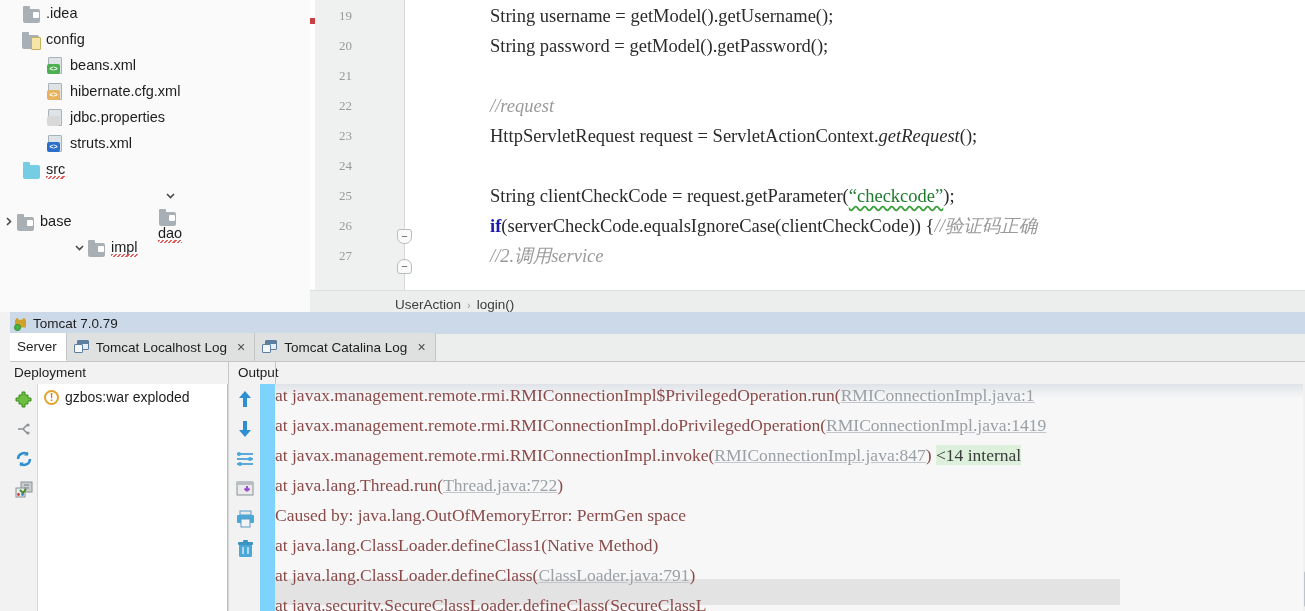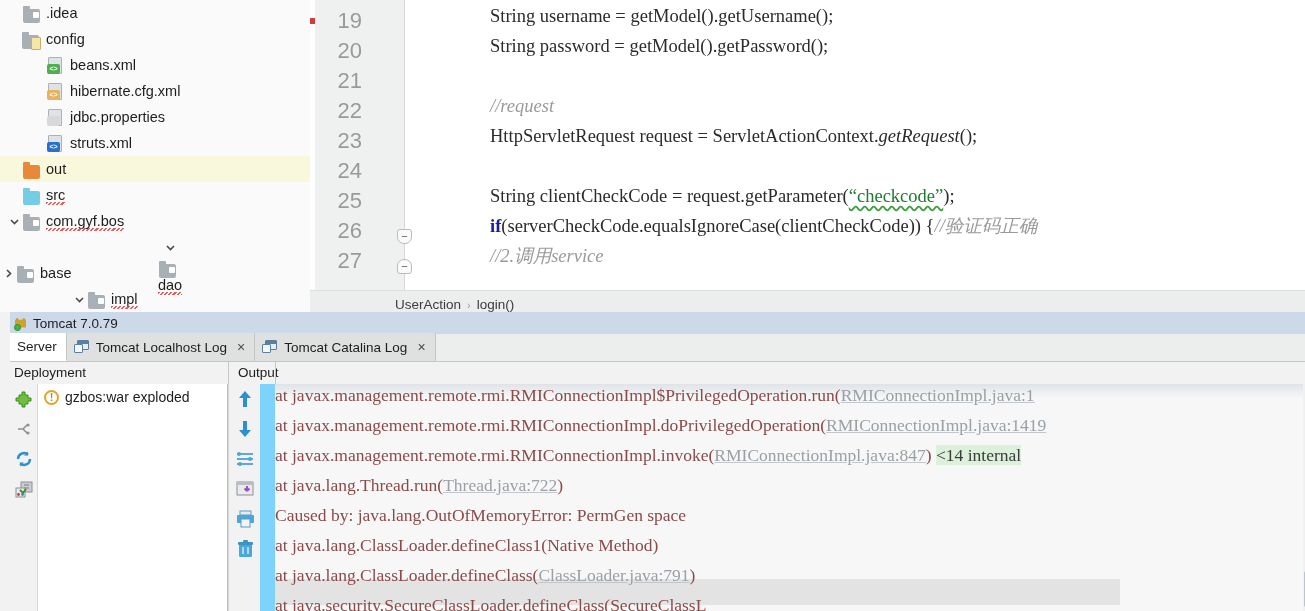--- a/index.html
+++ b/index.html
@@ -52,22 +52,22 @@
   .badge-props { background:#d8d8d8; }
 
   
   #editor { position:absolute; left:310px; top:0; width:995px; height:290px; background:#fff; }
   #err-stripe { position:absolute; left:0; top:18px; width:5px; height:6px; background:#c94040; }
   #gutter {
     position:absolute; left:5px; top:0; width:90px; height:290px; background:#eff1f0;
     border-right:1px solid #d6d8d7;
   }
   .gnum {
-    position:absolute; right:42px; font-family:Liberation Sans, sans-serif;
-    font-size:22px; color:#999a99; text-align:right; width:40px;
+    position:absolute; right:52px; font-family:Liberation Serif, serif;
+    font-size:13px; color:#999a99; text-align:right; width:40px;
   }
   .fold {
     position:absolute; left:82px; width:15px; height:15px;
     border:1px solid #b9bdbb; background:#fafafa; color:#5a5a5a;
     font-size:11px; line-height:12px; text-align:center;
   }
   .fold.top { border-radius:3px 3px 7px 7px; }
   .fold.bot { border-radius:7px 7px 3px 3px; }
   #code {
     position:absolute; left:96px; top:0; right:0; height:290px; overflow:hidden;
@@ -208,44 +208,26 @@
         </div>
         <div class="tree-row" style="padding-left: 30px;">
           <span class="tw"></span>
           <span class="ticon">
             <span class="doc" style="position:absolute;left:2px;top:0px;">
               <span class="badge badge-blue">&lt;&gt;</span>
             </span>
           </span>
           <span class="tlabel">struts.xml</span>
         </div>
-        <div class="tree-row sel" style="padding-left: 6px;">
-          <span class="tw"></span>
-          <span class="ticon">
-            <span class="fld fld-orange" style="position:absolute;left:1px;top:4px;"></span>
-          </span>
-          <span class="tlabel">out</span>
-        </div>
         <div class="tree-row" style="padding-left: 6px;">
           <span class="tw"></span>
           <span class="ticon">
             <span class="fld fld-blue" style="position:absolute;left:1px;top:4px;"></span>
           </span>
           <span class="tlabel sq">src</span>
-        </div>
-        <div class="tree-row" style="padding-left: 6px;">
-          <span class="tw">
-            <svg width="11" height="11" viewBox="0 0 11 11">
-              <path d="M2 4l3.5 3.5L9 4" stroke="#4a4a4a" stroke-width="1.6" fill="none"></path>
-            </svg>
-          </span>
-          <span class="ticon">
-            <span class="fld fld-grey" style="position:absolute;left:1px;top:4px;"></span>
-          </span>
-          <span class="tlabel sq">com.gyf.bos</span>
         </div>
         <div class="tree-row" style="padding-left: 30px; flex-direction: column;">
           <span class="tw">
             <svg width="11" height="11" viewBox="0 0 11 11">
               <path d="M2 4l3.5 3.5L9 4" stroke="#4a4a4a" stroke-width="1.6" fill="none"></path>
             </svg>
           </span>
           <span class="ticon">
             <span class="fld fld-grey" style="position:absolute;left:1px;top:4px;"></span>
           </span>

